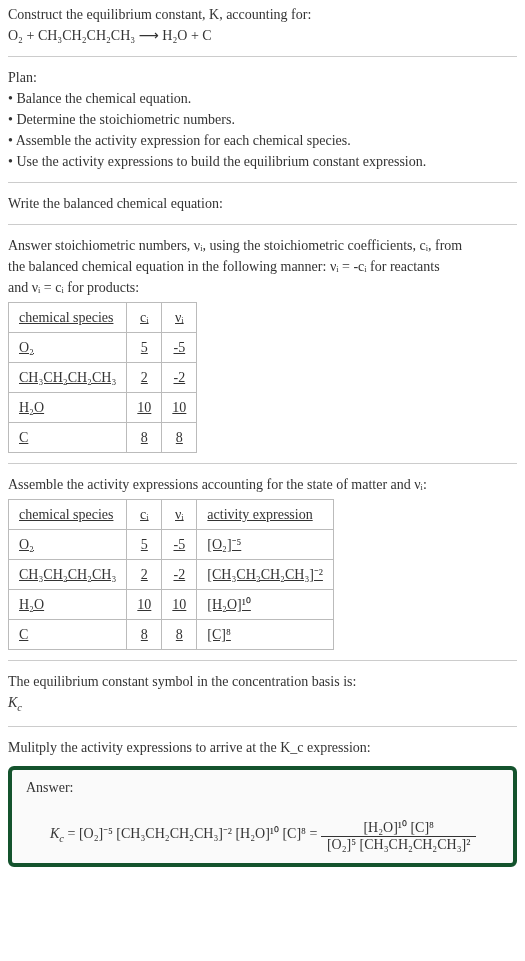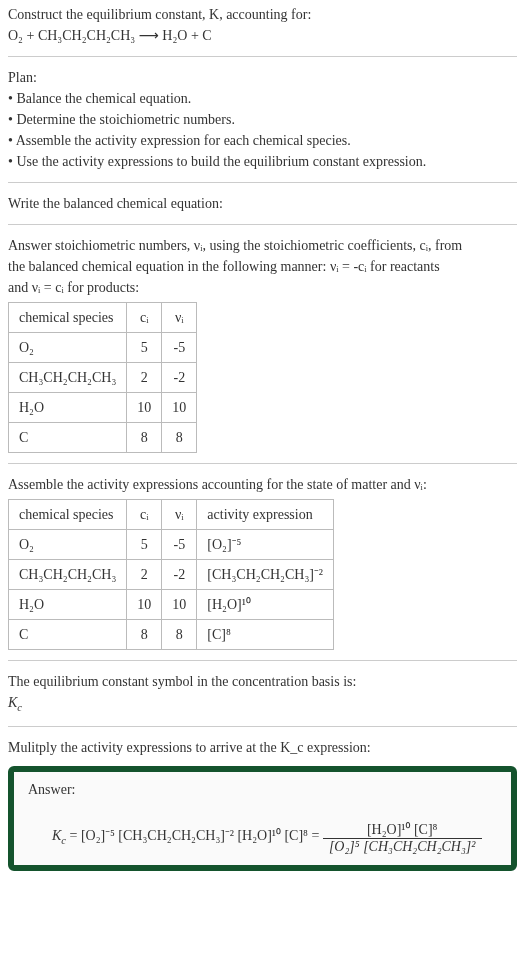--- a/index.html
+++ b/index.html
@@ -17,39 +17,40 @@
     border-top: 1px solid #ccc;
     margin: 10px 0;
   }
   .section {
     margin-bottom: 8px;
   }
   table {
     border-collapse: collapse;
     margin-top: 4px;
     margin-bottom: 8px;
+    text-decoration: underline;
   }
   th, td {
     border: 1px solid #bbb;
     padding: 4px 10px;
     text-align: center;
     font-weight: normal;
   }
   th {
     background: #fff;
   }
   .left {
     text-align: left;
   }
   sub {
     font-size: 0.75em;
   }
   .ital { font-style: italic; }
   .answer-box {
-    border: 6px solid #14532d;
+    border: 4px solid #14532d;
     border-radius: 6px;
     padding: 10px 14px;
     margin-top: 6px;
     background: #fafafa;
   }
   .formula {
     white-space: nowrap;
   }
   .frac {
     display: inline-block;
@@ -57,21 +58,20 @@
     text-align: center;
   }
   .frac .num {
     display: block;
     border-bottom: 1px solid #333;
     padding: 0 6px;
   }
   .frac .den {
     display: block;
     padding: 0 6px;
-    font-style: italic;
   }
   .indent {
     margin-left: 24px;
   }
   .small-gap { line-height: 1.5; }
 </style>
 </head>
 <body>
 
 <div class="section small-gap">

